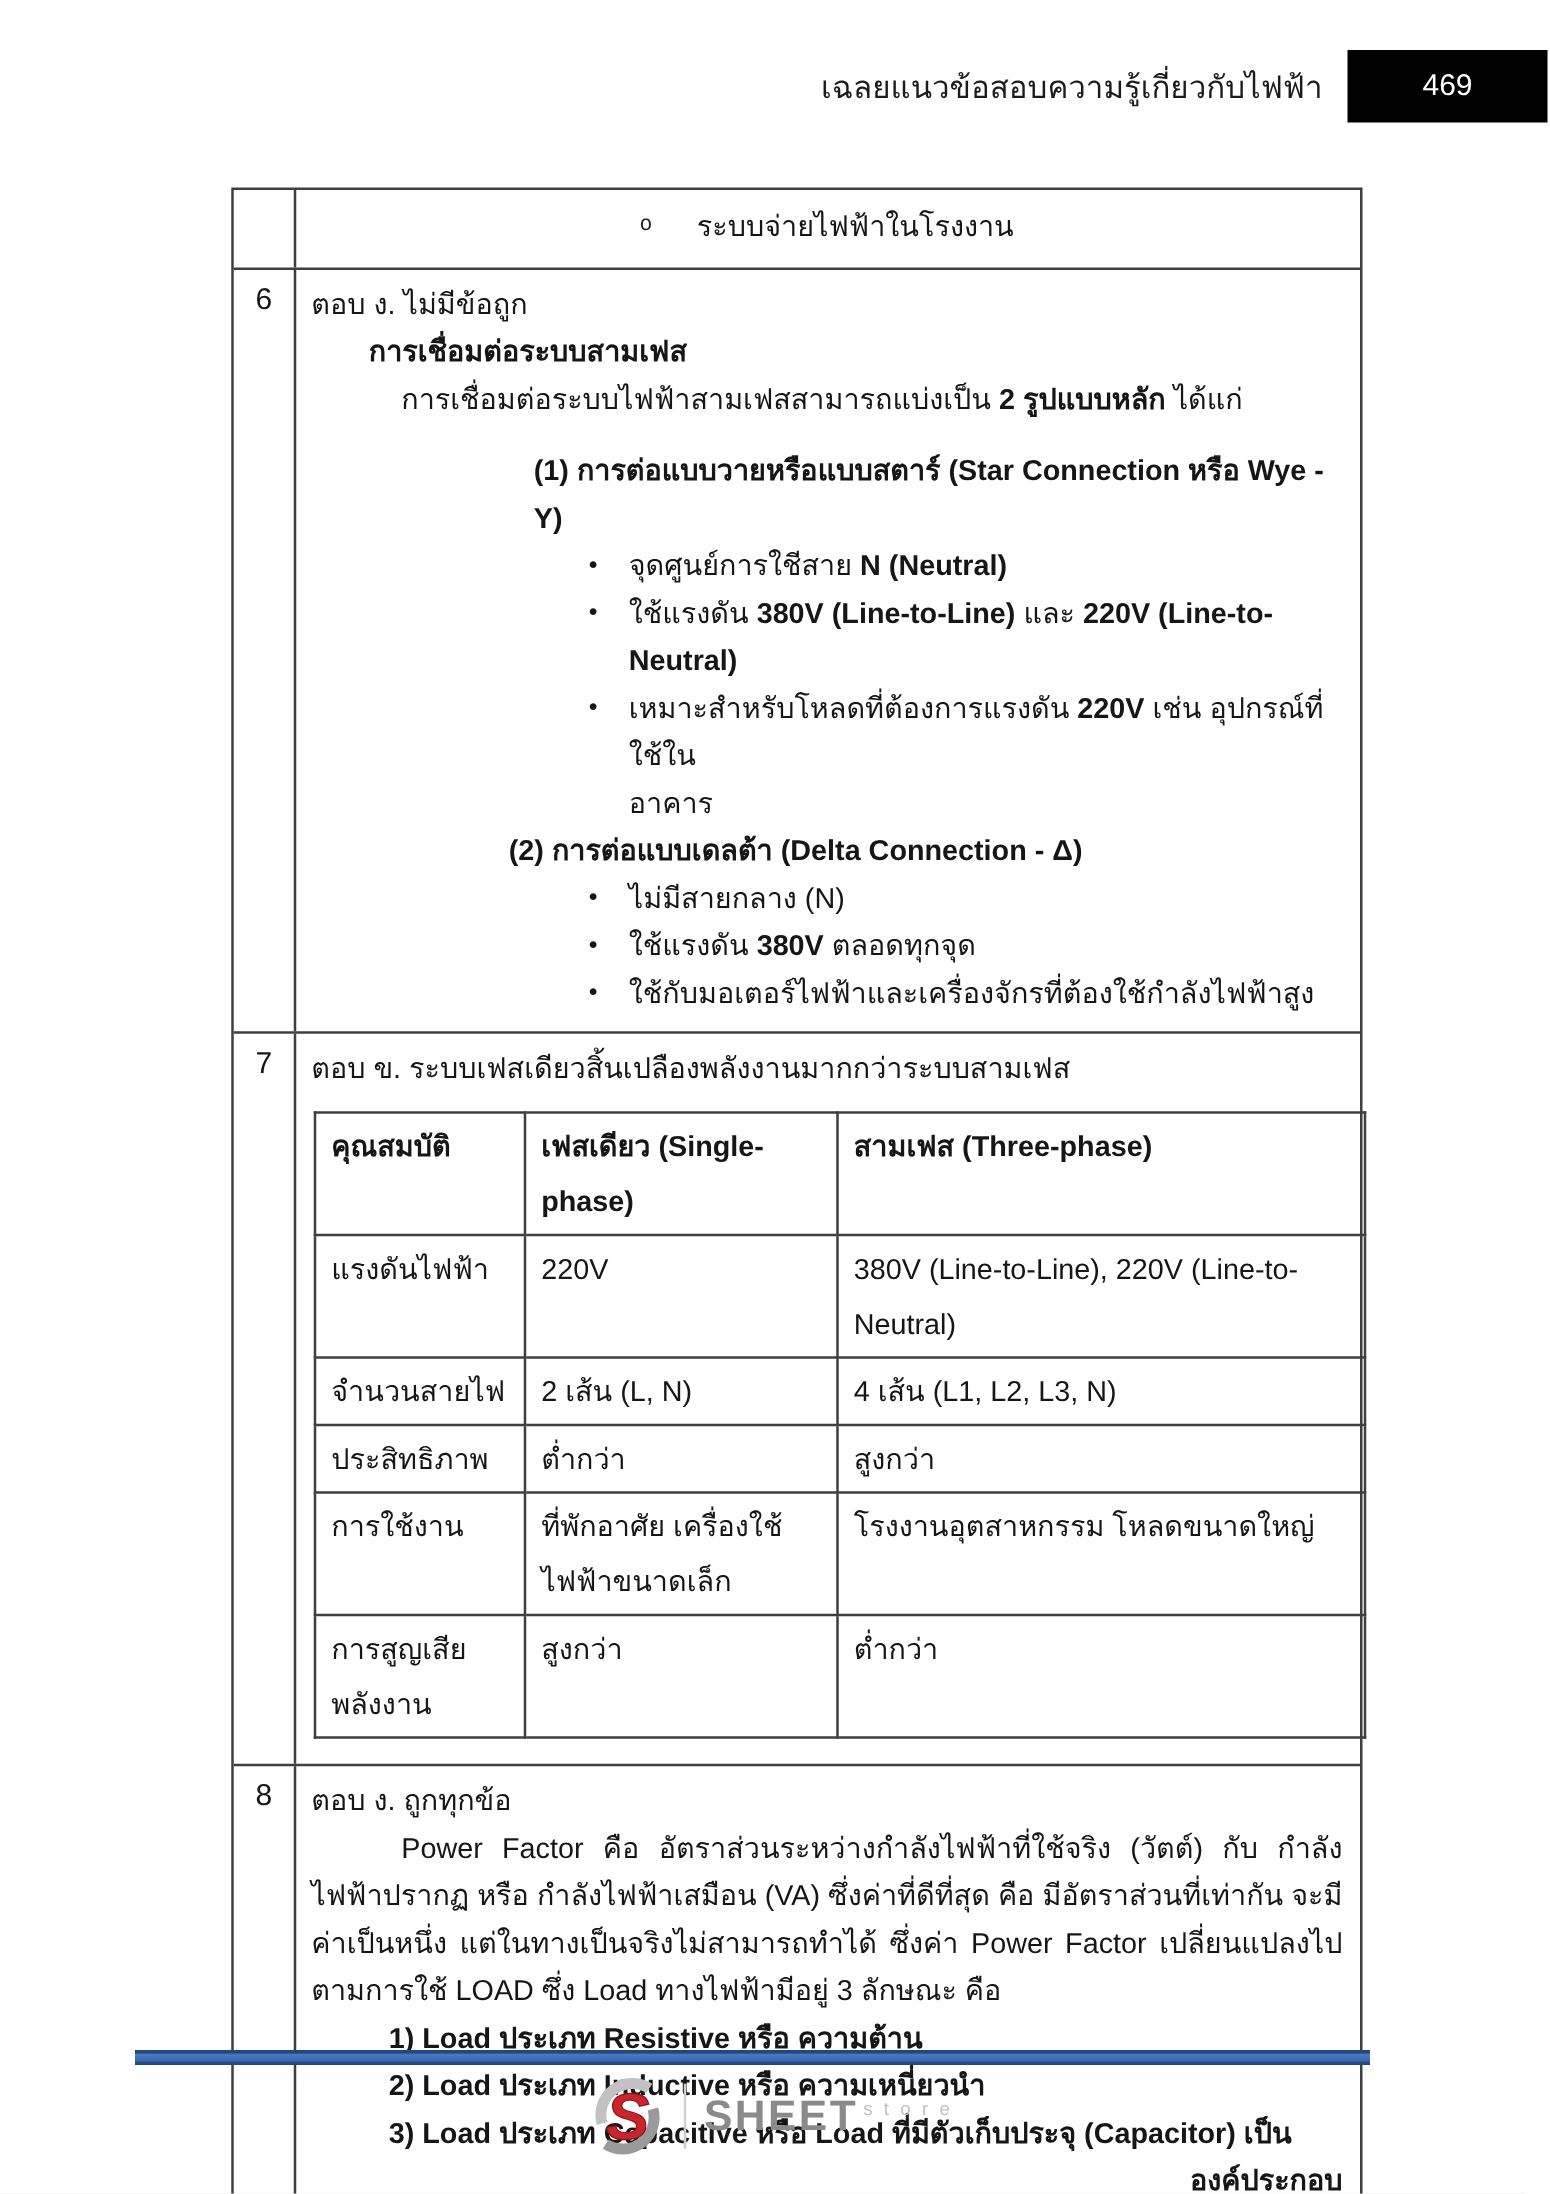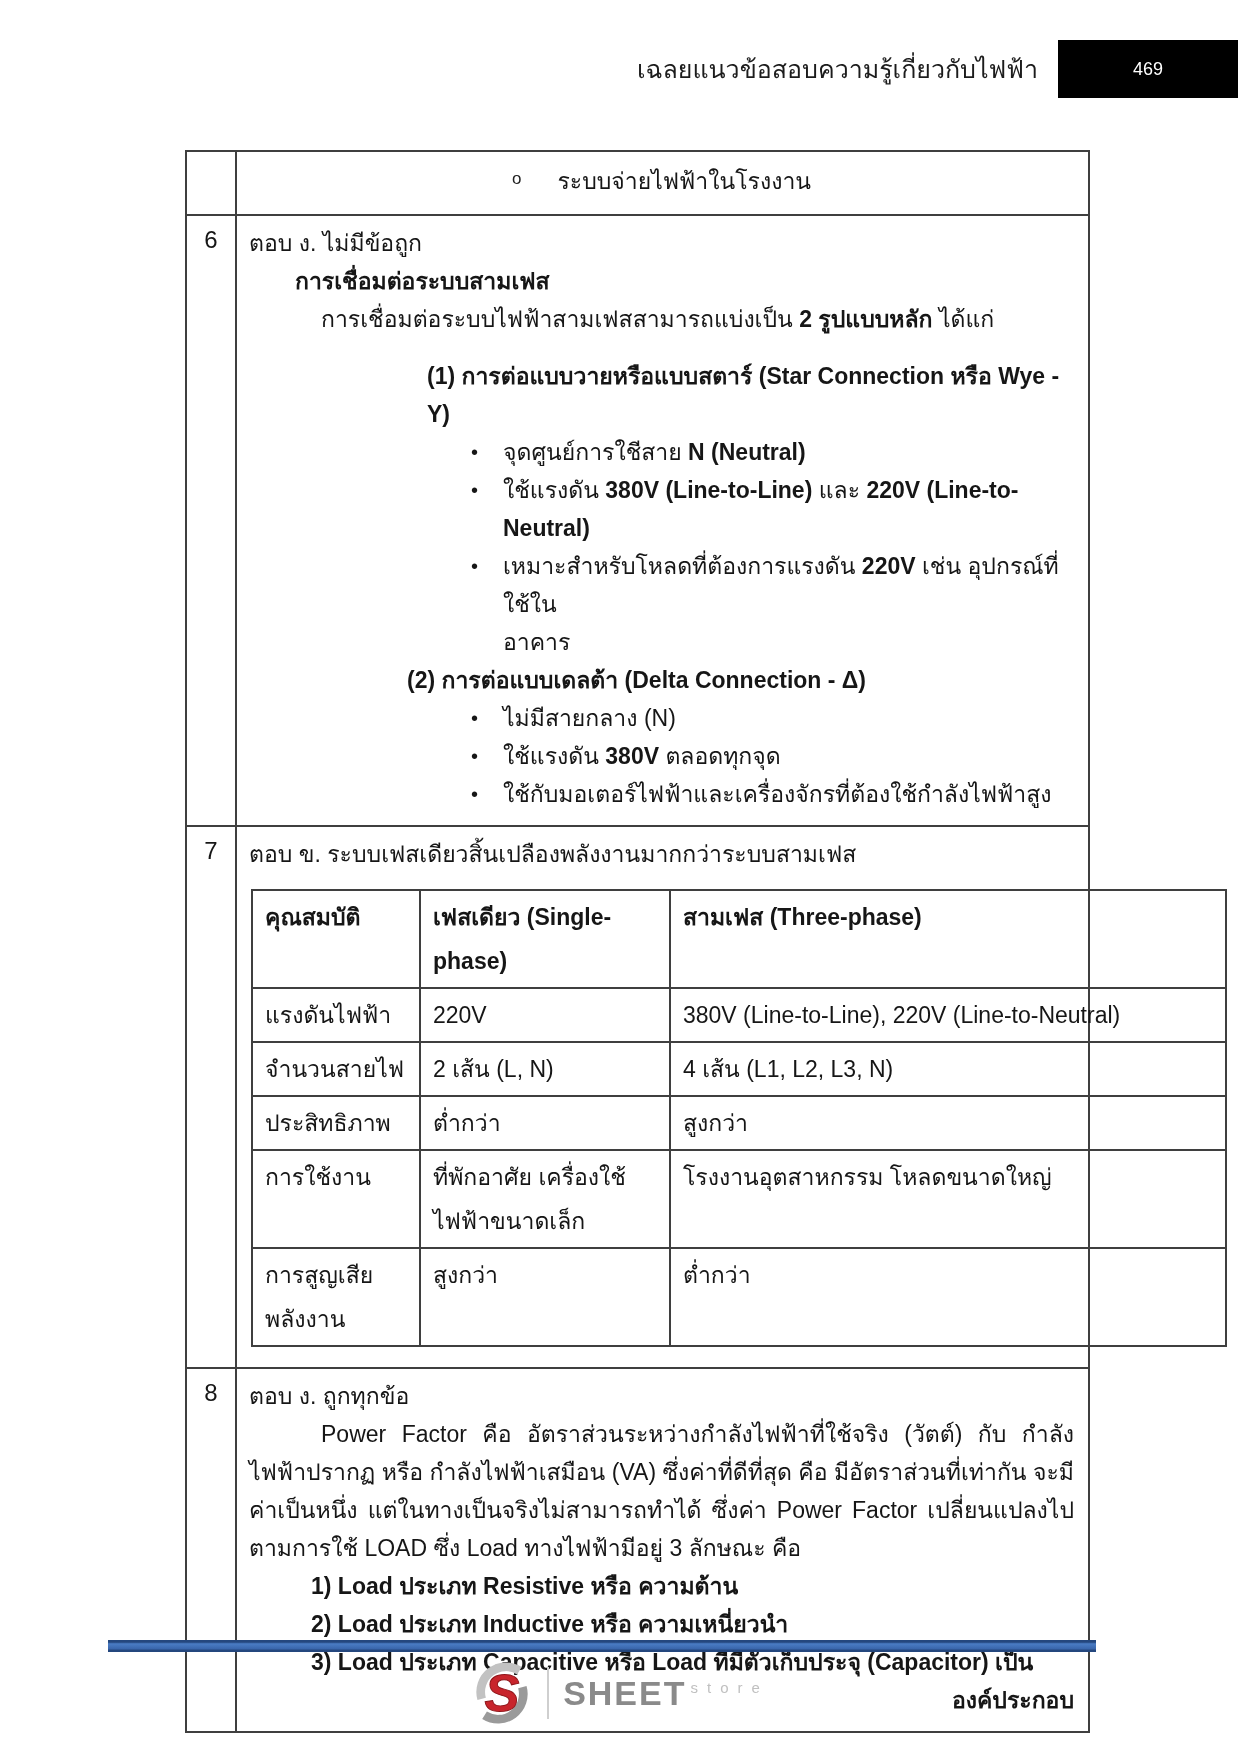--- a/index.html
+++ b/index.html
@@ -6,23 +6,23 @@
   .page {
     width:1240px; height:1755px; position:relative; background:#ffffff;
     font-family:"Liberation Sans","DejaVu Sans",sans-serif; color:#161616;
     overflow:hidden; margin:0 auto;
   }
 
   
   .header { position:absolute; top:40px; left:0; right:0; height:58px;
             display:flex; justify-content:flex-end; align-items:center; }
   .header-title { font-size:25px; color:#1c1c1c; margin-right:20px;margin-left:16px; }
-  .page-box { width:180px; height:58px; background:#000; color:#fff;
+  .page-box { width:160px; height:58px; background:#000; color:#fff;
               display:flex; align-items:center; justify-content:center;
-              font-size:18px; margin-right:2px; }
+              font-size:24px; margin-right:2px; }
 
   
   .outer { position:absolute; left:185px; top:150px; width:905px;
            border:2px solid #3f3f3f; box-sizing:border-box; background:#fff; }
   .orow { display:flex; }
   .orow + .orow { border-top:2px solid #3f3f3f; }
   .onum { flex:0 0 50px; border-right:2px solid #3f3f3f; text-align:center;
           font-size:24px; padding-top:10px; box-sizing:border-box; }
   .ocontent { flex:1; font-size:23px; line-height:38px; padding:8px 14px 12px 12px; min-width:0; }
 
@@ -33,21 +33,21 @@
   .ans { font-weight:400; }
   .sub-heading { font-weight:700; padding-left:46px; }
   .intro-line { padding-left:72px; }
   .item-title-1 { font-weight:700; padding-left:178px;margin-top:19px; }
   .item-title-2 { font-weight:700; padding-left:158px; }
   .bullet-line { display:flex; padding-left:222px; }
   .bullet-dot { flex:0 0 32px; font-size:20px; }
   .bullet-cont { padding-left:254px; }
 
   
-  table.inner { border-collapse:collapse; width:976px; margin:16px 0 8px 2px; table-layout:fixed; }
+  table.inner { border-collapse:collapse; width:842px; margin:16px 0 8px 2px; table-layout:fixed; }
   table.inner th, table.inner td {
     border:2px solid #3f3f3f; font-size:23px; padding:4px 12px;
     text-align:left; vertical-align:top; line-height:44px; font-weight:400;
     word-wrap:break-word;
   }
   table.inner th { font-weight:700; }
   col.c1 { width:168px; } col.c2 { width:250px; }
 
   
   .pf-para { text-align:justify; text-indent:72px; }

